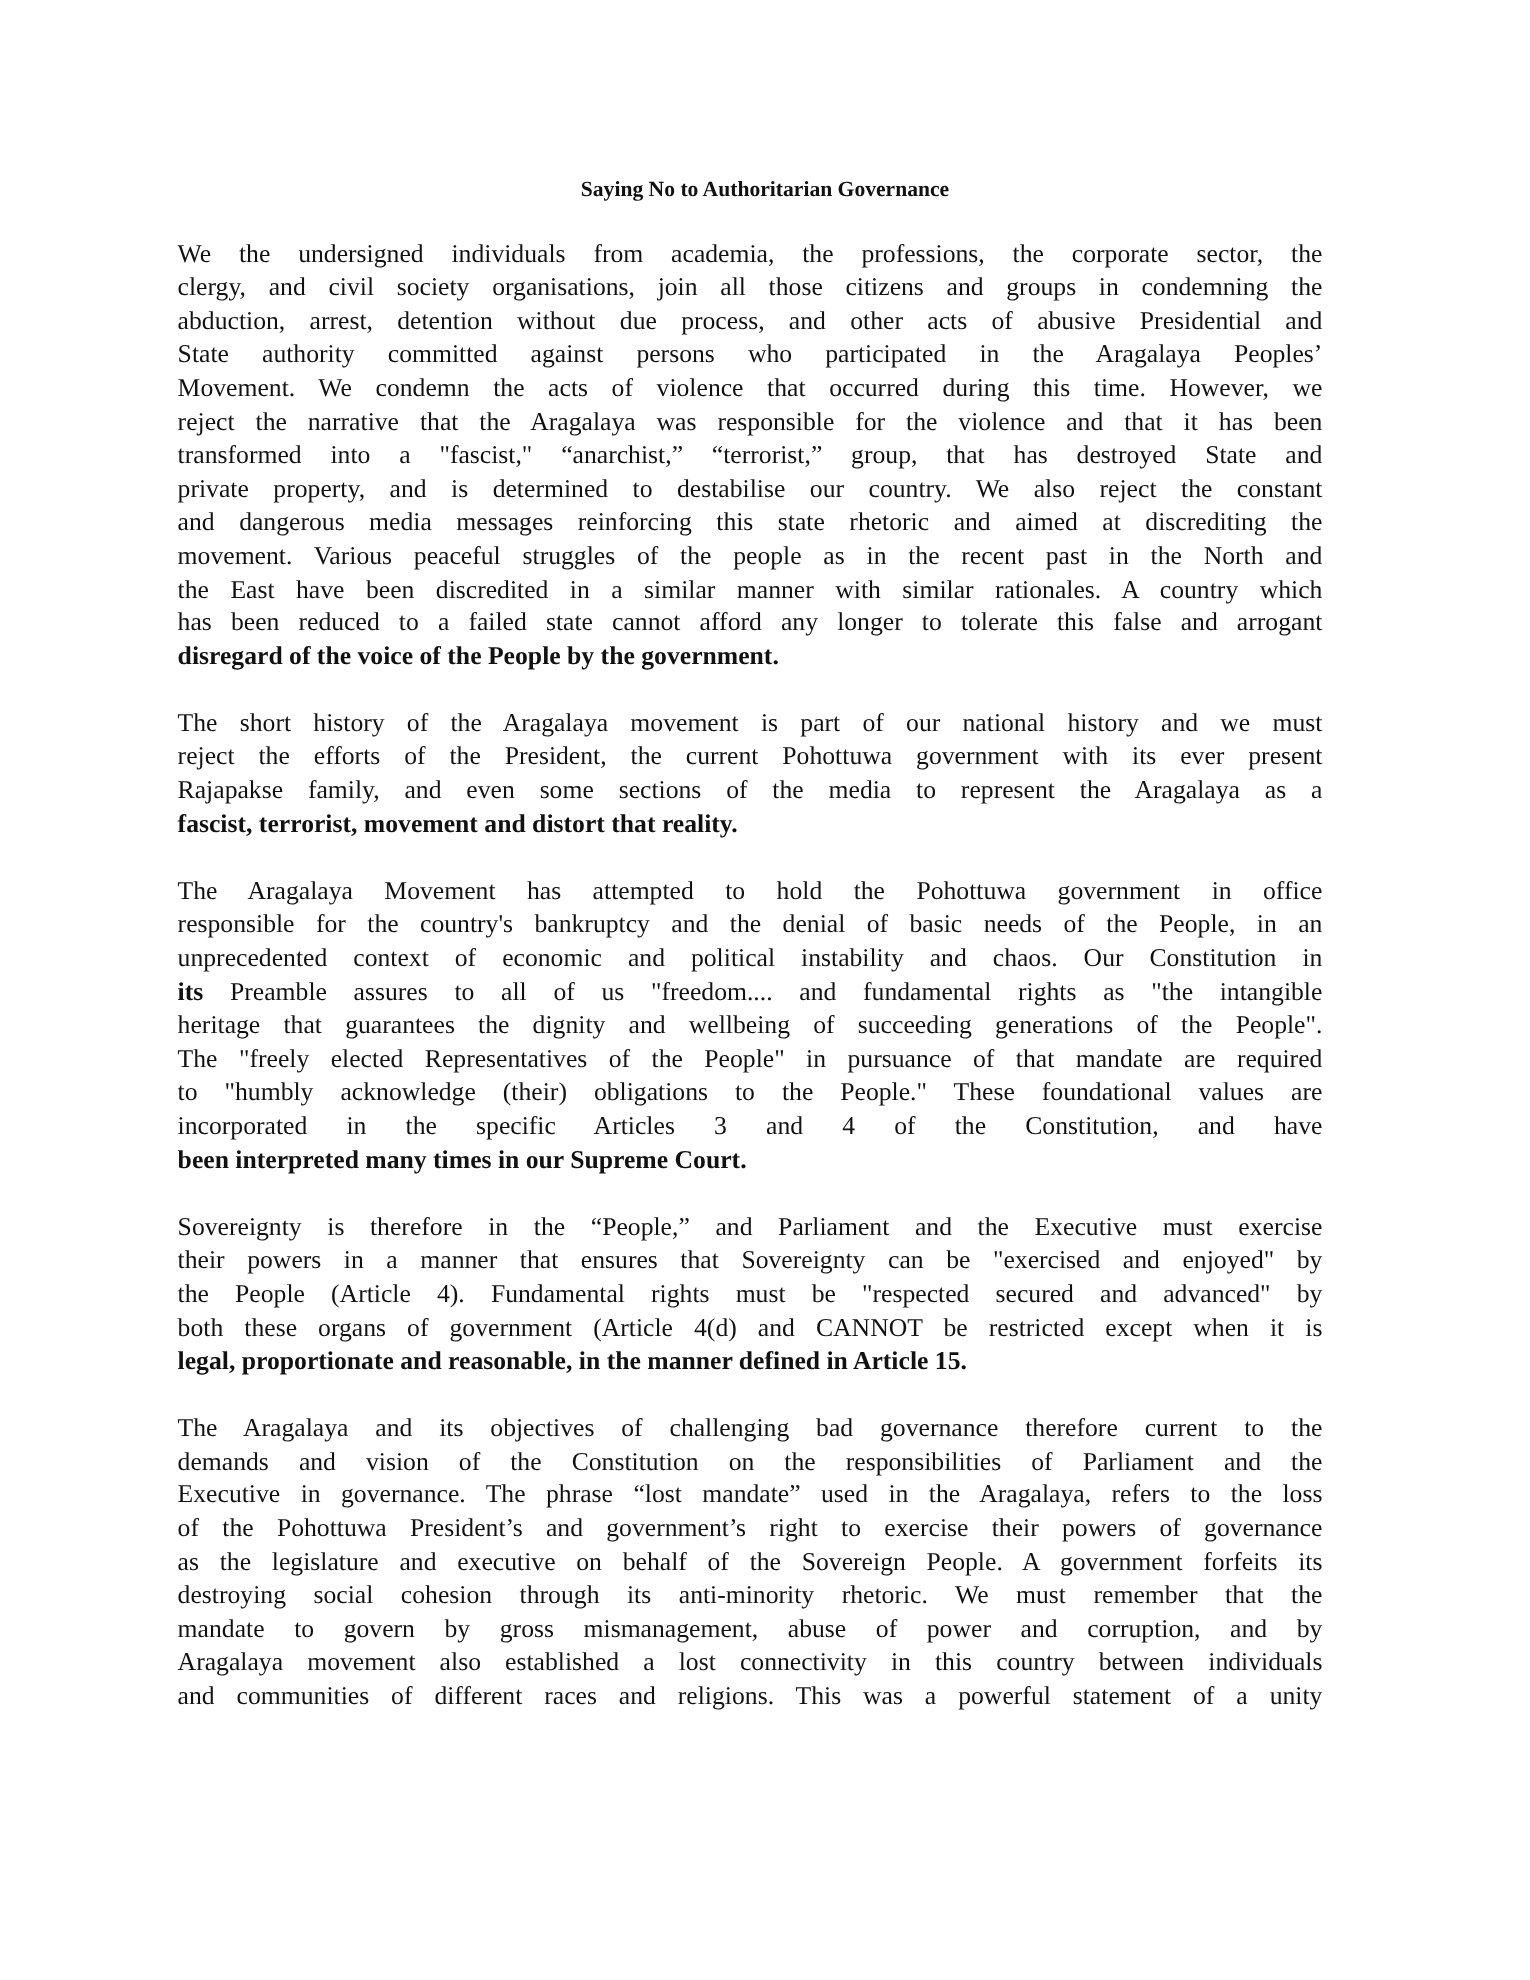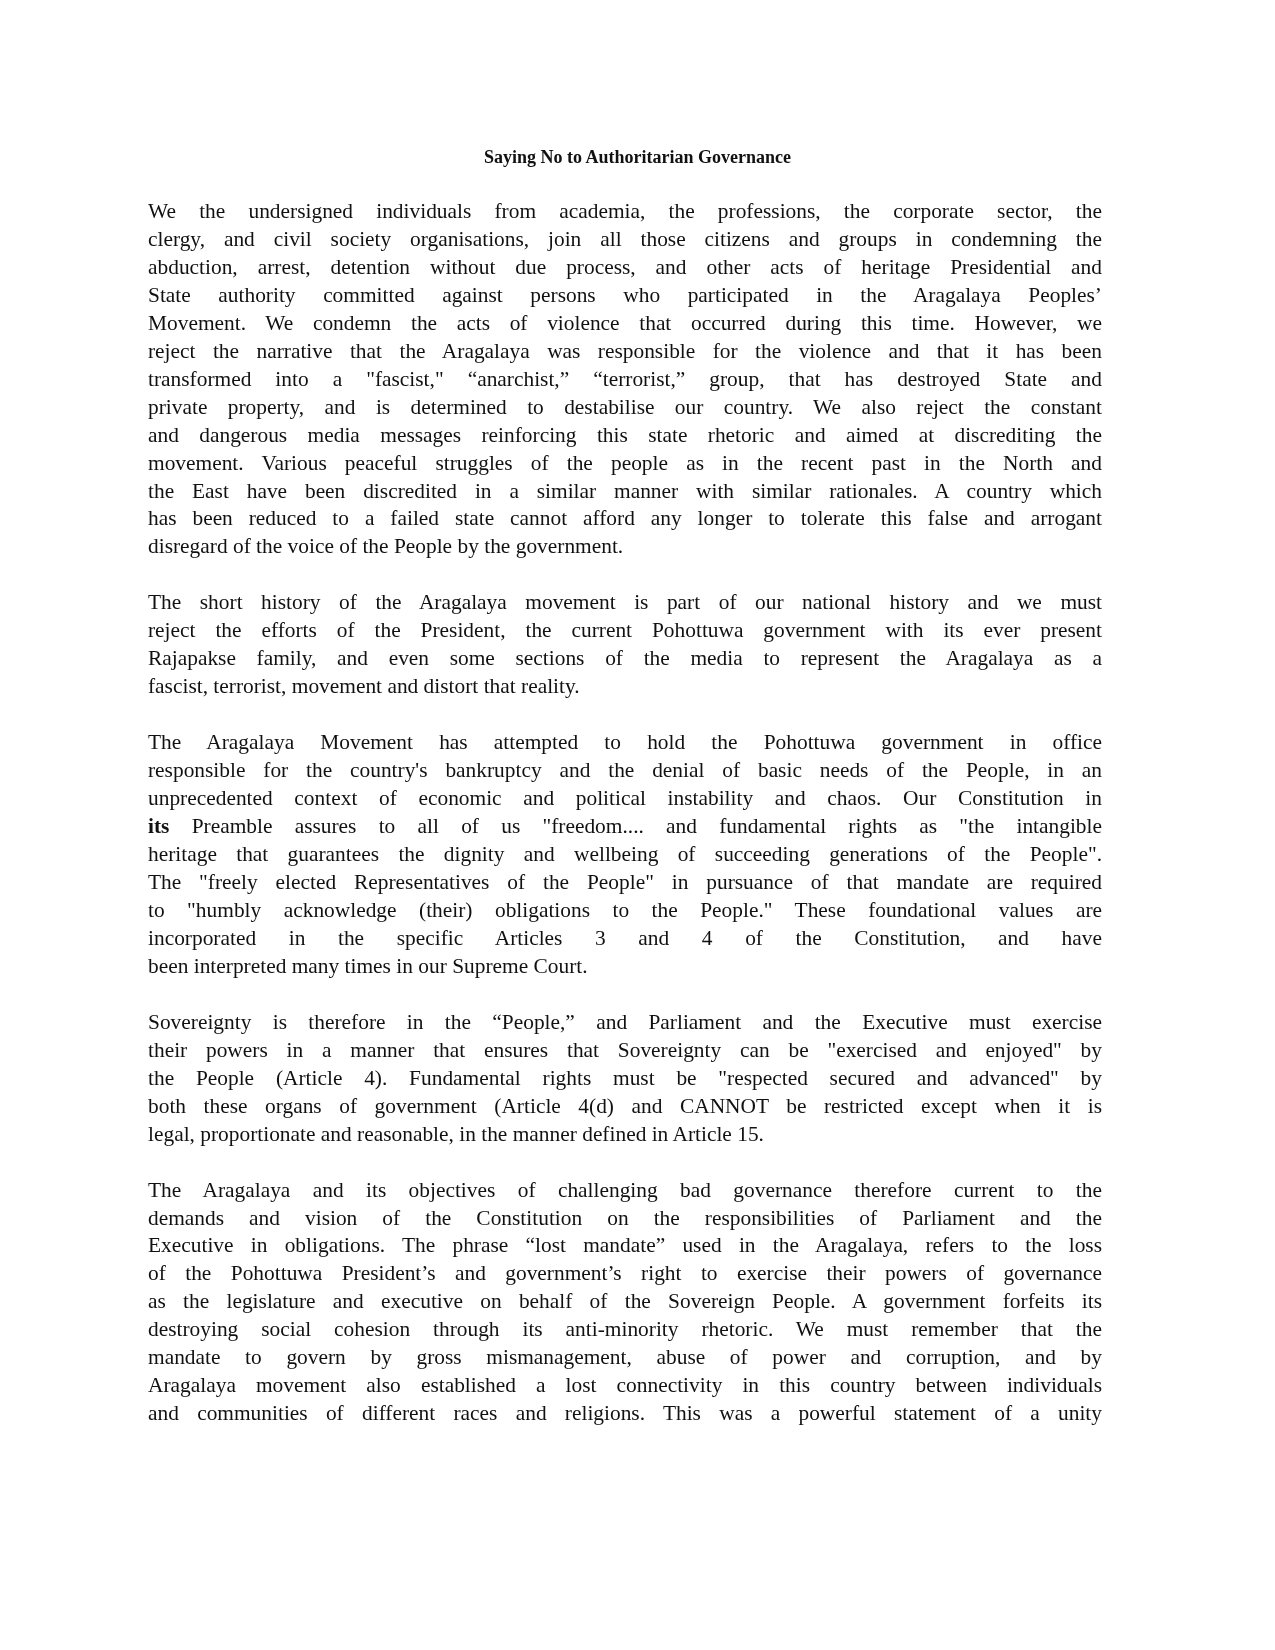--- a/index.html
+++ b/index.html
@@ -50,37 +50,38 @@
     }
     .line {
       display: block;
       text-align: justify;
       text-align-last: justify;
       white-space: nowrap;
       overflow: visible;
     }
     .line.last {
       text-align-last: left;
+      font-weight: bold;
     }
     .bold {
       font-weight: bold;
     }
   </style>
 </head>
 <body>
 
 <div class="page">
   <h1 class="title">Saying No to Authoritarian Governance</h1>
 
   <div class="body">
 
     <p class="para">
       <span class="line">We the undersigned individuals from academia, the professions, the corporate sector, the</span>
       <span class="line">clergy, and civil society organisations, join all those citizens and groups in condemning the</span>
-      <span class="line">abduction, arrest, detention without due process, and other acts of heritage Presidential and</span>
+      <span class="line">abduction, arrest, detention without due process, and other acts of abusive Presidential and</span>
       <span class="line">State authority committed against persons who participated in the Aragalaya Peoples’</span>
       <span class="line">Movement. We condemn the acts of violence that occurred during this time.  However, we</span>
       <span class="line">reject the narrative that the Aragalaya was responsible for the violence and that it has been</span>
       <span class="line">transformed into a "fascist," “anarchist,” “terrorist,” group, that has destroyed State and</span>
       <span class="line">private property, and is determined to destabilise our country. We also reject the constant</span>
       <span class="line">and dangerous media messages reinforcing this state rhetoric and aimed at discrediting the</span>
       <span class="line">movement. Various peaceful struggles of the people as in the recent past in the North and</span>
       <span class="line">the East have been discredited in a similar manner with similar rationales. A country which</span>
       <span class="line">has been reduced to a failed state cannot afford any longer to tolerate this false and arrogant</span>
       <span class="line last">disregard of the voice of the People by the government.</span>
@@ -109,21 +110,21 @@
       <span class="line">Sovereignty is therefore in the “People,” and Parliament and the Executive must exercise</span>
       <span class="line">their powers in a manner that ensures that Sovereignty can be "exercised and enjoyed" by</span>
       <span class="line">the People (Article 4). Fundamental rights must be "respected secured and advanced" by</span>
       <span class="line">both these organs of government (Article 4(d) and CANNOT be restricted except when it is</span>
       <span class="line last">legal, proportionate and reasonable, in the manner defined in Article 15.</span>
     </p>
 
     <p class="para">
       <span class="line">The Aragalaya and its objectives of challenging bad governance therefore current to the</span>
       <span class="line">demands and vision of the Constitution on the responsibilities of Parliament and the</span>
-      <span class="line">Executive in obligations. The phrase “lost mandate” used in the Aragalaya, refers to the loss</span>
+      <span class="line">Executive in governance. The phrase “lost mandate” used in the Aragalaya, refers to the loss</span>
       <span class="line">of the Pohottuwa President’s and government’s right to exercise their powers of governance</span>
       <span class="line">as the legislature and executive on behalf of the Sovereign People.  A government forfeits its</span>
       <span class="line">destroying social cohesion through its anti-minority rhetoric.  We must remember that the</span>
       <span class="line">mandate to govern by   gross mismanagement, abuse of power and corruption, and by</span>
       <span class="line">Aragalaya movement also established a lost connectivity in this country between individuals</span>
       <span class="line">and communities of different races and religions. This was a powerful statement of a unity</span>
     </p>
 
   </div>
 </div>

